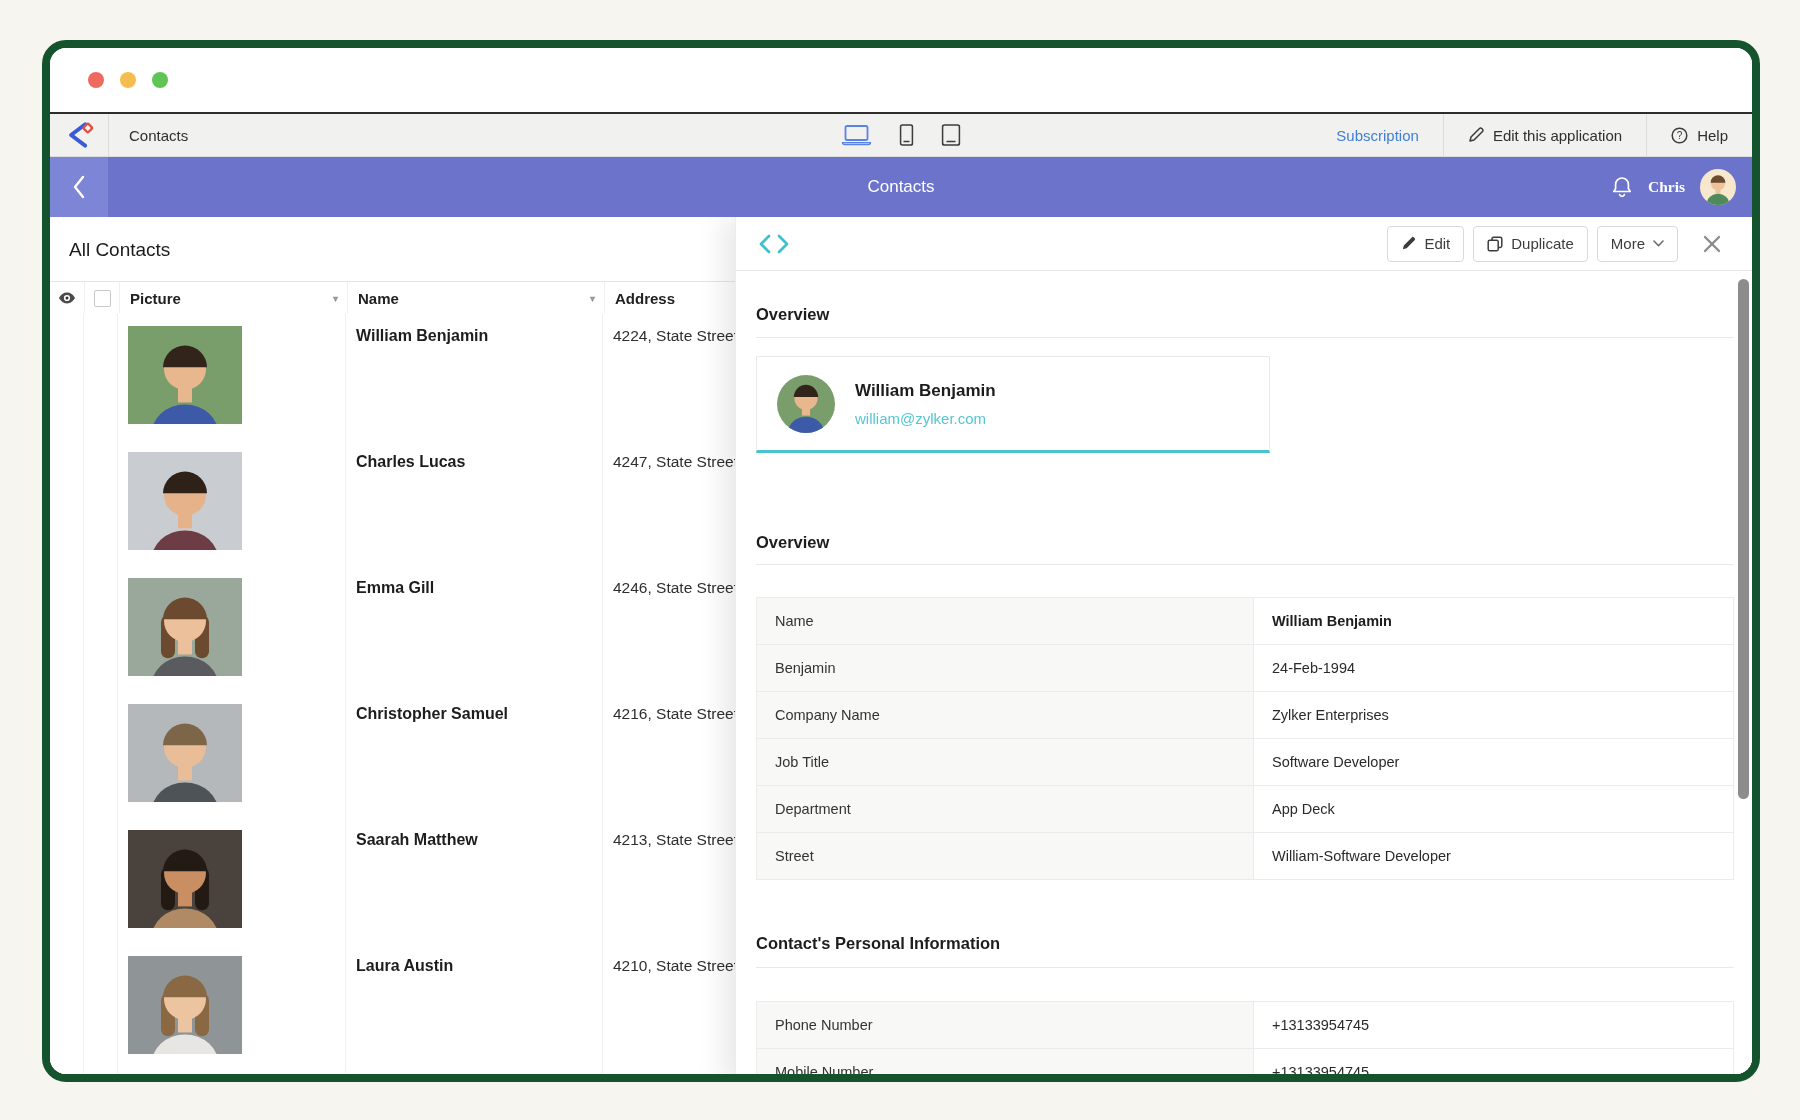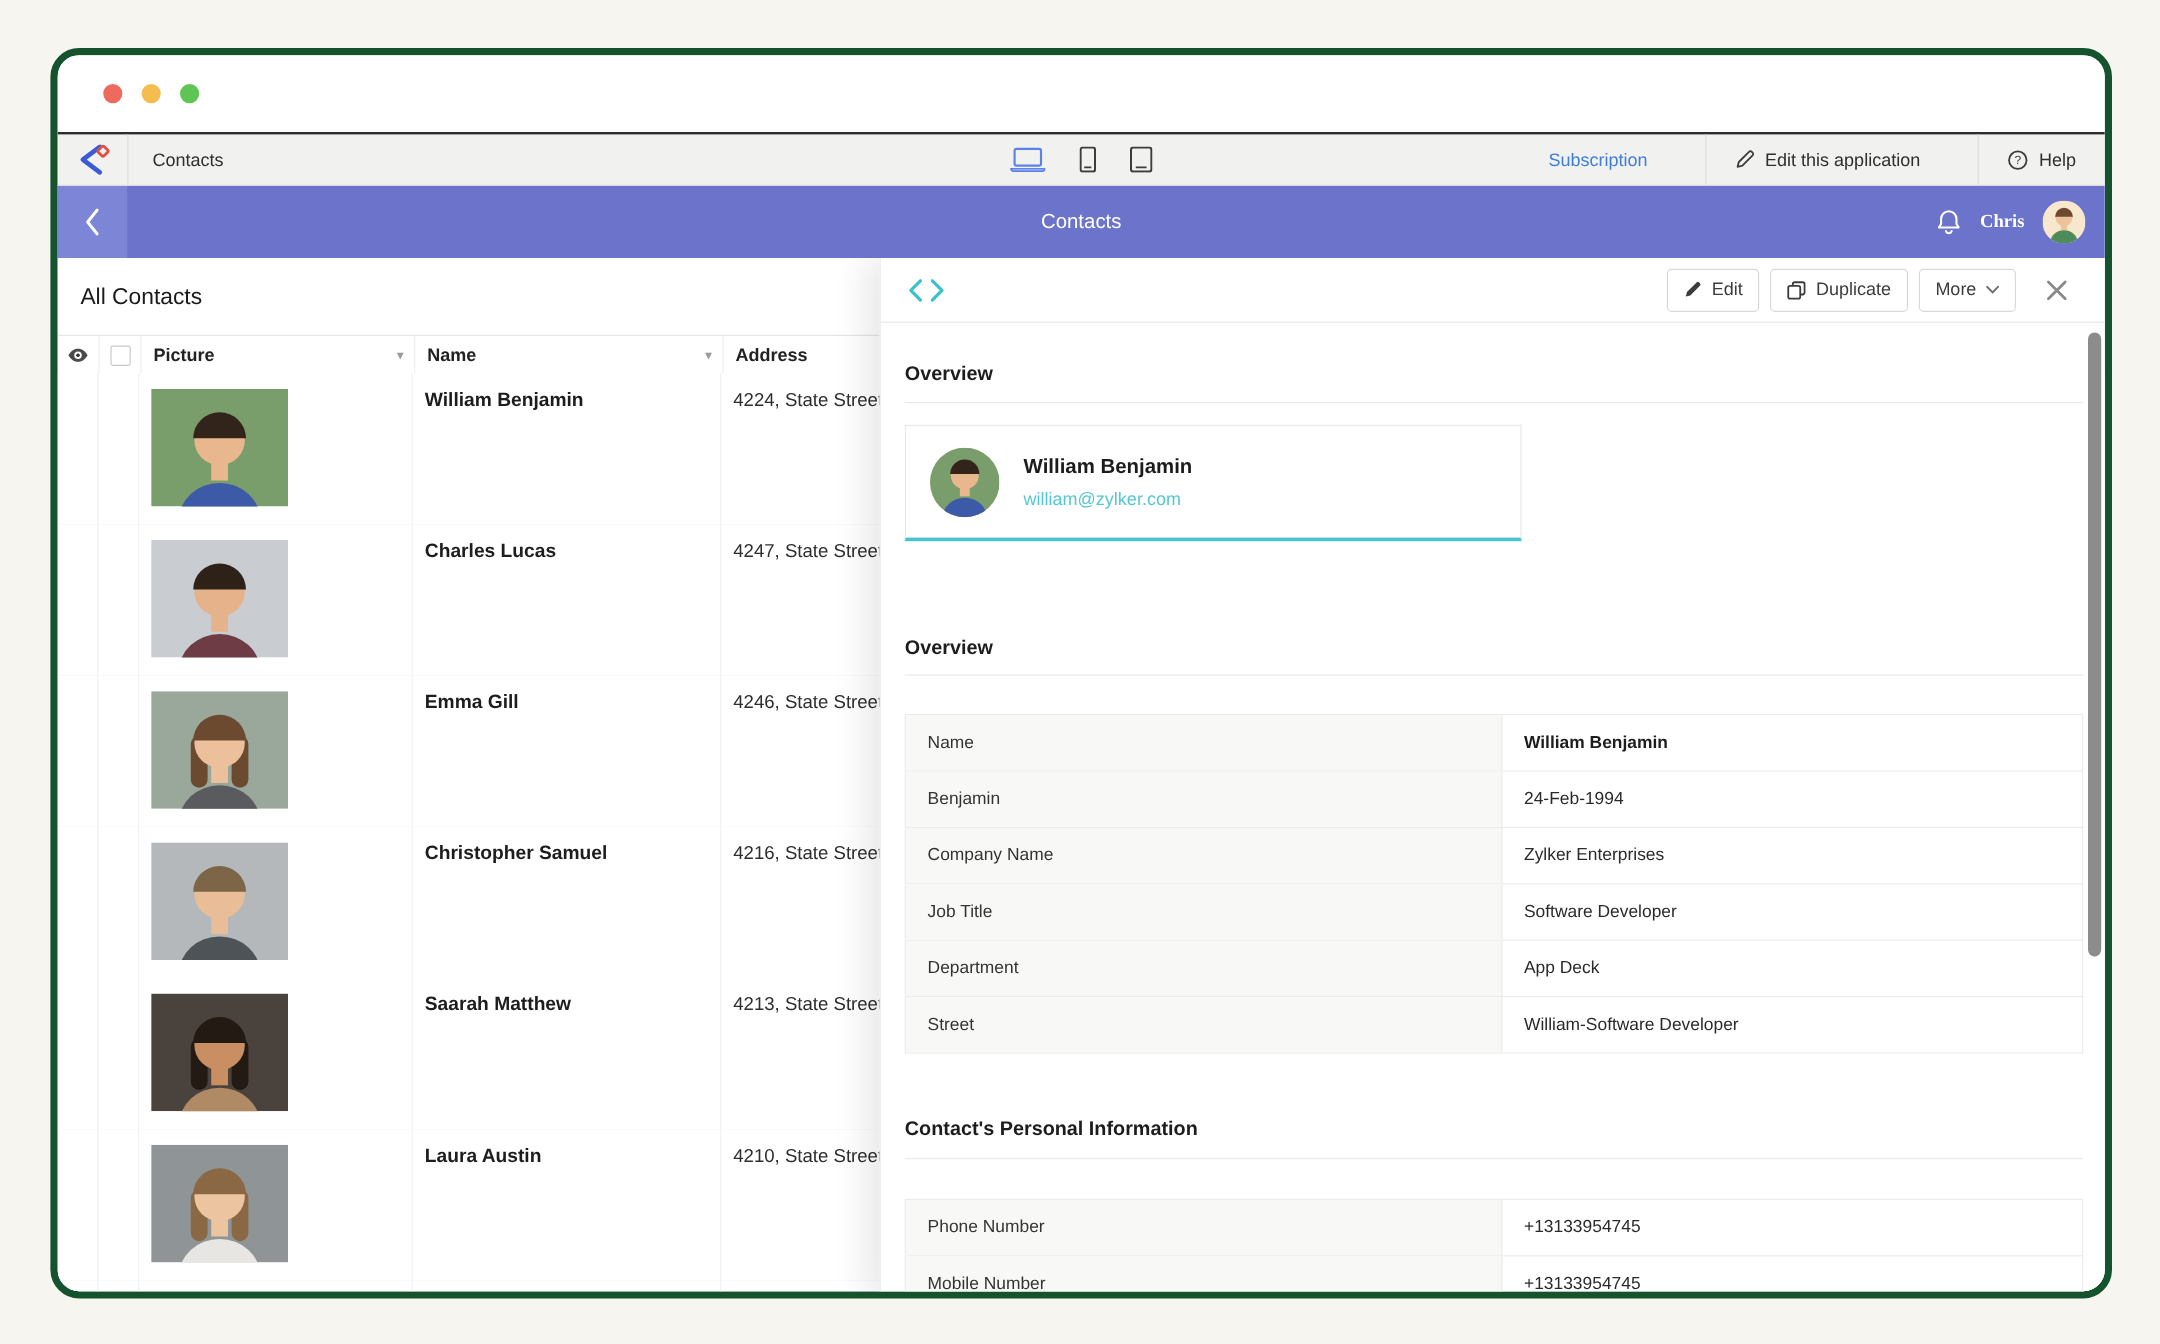--- a/index.html
+++ b/index.html
@@ -1,34 +1,34 @@
 <!DOCTYPE html>
 <html><head>
 <meta charset="utf-8">
 <style>
   html,body{margin:0;padding:0;width:1800px;height:1120px;background:#f7f5f0;
     font-family:"Liberation Sans",sans-serif;-webkit-font-smoothing:antialiased;}
   .window{position:absolute;left:42px;top:40px;width:1718px;height:1042px;background:#fff;
-    border:6px solid #14532d;border-radius:24px;overflow:hidden;box-sizing:border-box;}
+    border:8px solid #14532d;border-radius:24px;overflow:hidden;box-sizing:border-box;}
 
   
   .titlebar{height:64px;display:flex;align-items:center;padding-left:38px;gap:16px;background:#fff;}
   .light{width:16px;height:16px;border-radius:50%;}
   .light.red{background:#ee6a5f;} .light.yellow{background:#f5bd4f;} .light.green{background:#5ec454;}
 
   
   .toolbar{height:45px;background:#f1f1ef;border-top:2px solid #2d2d2d;border-bottom:1px solid #ddd;
     display:flex;align-items:stretch;position:relative;box-sizing:border-box;}
   .logo-cell{width:58px;display:flex;align-items:center;justify-content:center;border-right:1px solid #ddd;}
   .tb-appname{display:flex;align-items:center;padding-left:20px;font-size:15px;color:#2f2f2f;}
   .device-group{position:absolute;left:50%;top:0;height:100%;transform:translateX(-50%);
     display:flex;align-items:center;gap:28px;}
   .tb-right{margin-left:auto;display:flex;align-items:stretch;}
   .tcell{display:flex;align-items:center;gap:9px;padding:0 24px;font-size:15px;color:#2f2f2f;cursor:default;}
-  .tcell.bordered{border-left:1px solid #ddd;margin-left:24px;}
+  .tcell.bordered{border-left:1px solid #ddd;}
   .link-blue{color:#3f7ed8;}
 
   
   .appbar{height:60px;background:#6b73cb;position:relative;display:flex;align-items:center;}
   .back-btn{width:58px;height:100%;background:#7d85d6;display:flex;align-items:center;justify-content:center;}
   .appbar-title{position:absolute;left:0;right:0;text-align:center;color:#fff;font-size:17px;font-weight:500;}
   .user-cluster{position:absolute;right:16px;top:0;height:100%;display:flex;align-items:center;gap:15px;font-family:Liberation Serif, serif;}
   .user-name{color:#fff;font-size:15.5px;font-weight:600;}
   .avatar-sm{width:36px;height:36px;border-radius:50%;overflow:hidden;}
 

